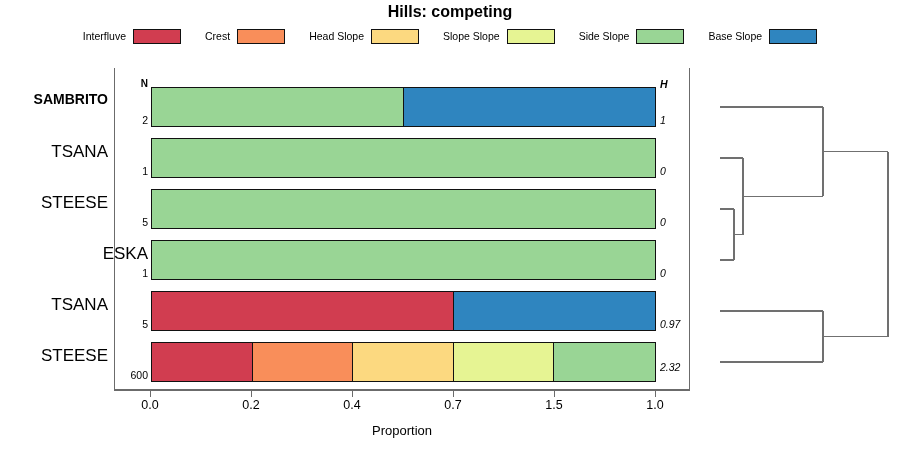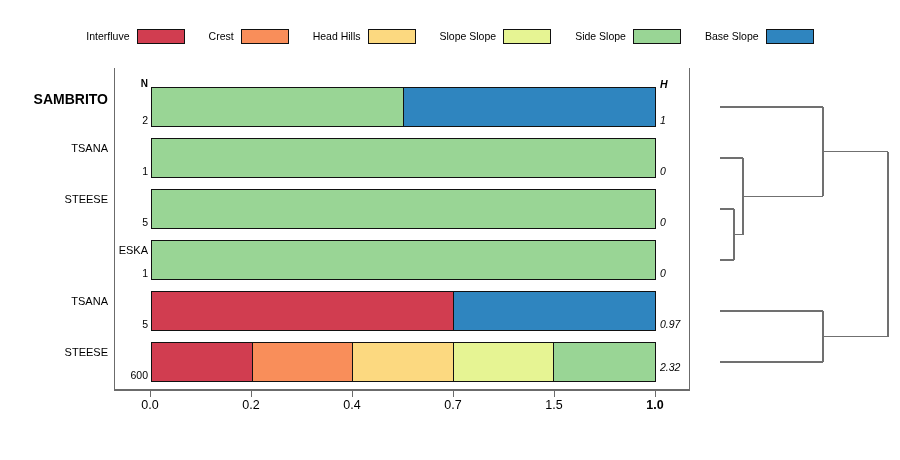--- a/index.html
+++ b/index.html
@@ -60,21 +60,21 @@
     background:#ffffff;
   }
   .seg{height:100%;box-sizing:border-box;border-right:1.6px solid #111111;}
   .seg:last-child{border-right:none;}
 
   
   .taxon{
     position:absolute;
     left:0;width:108px;
     text-align:right;
-    font-size:11px;
+    font-size:17px;
     white-space:nowrap;
   }
   .taxon.bold{font-weight:bold;font-size:14px;}
 
   
   .ncol{
     position:absolute;
     left:118px;width:30px;
     text-align:right;
     font-size:10.5px;
@@ -110,32 +110,33 @@
 
   
   .dendro{position:absolute;left:690px;top:68px;width:210px;height:322px;}
   .dendro svg{display:block;}
 </style>
 </head>
 <body>
 
 <div id="root">
 
+  <div class="title">Hills: competing</div>
 
   <div class="legend" id="legend">
       <div class="legend-item">
         <span class="legend-label">Interfluve</span>
         <span class="legend-swatch" style="background: rgb(209, 61, 80);"></span>
       </div>
       <div class="legend-item">
         <span class="legend-label">Crest</span>
         <span class="legend-swatch" style="background: rgb(249, 142, 90);"></span>
       </div>
       <div class="legend-item">
-        <span class="legend-label">Head Hills</span>
+        <span class="legend-label">Head Slope</span>
         <span class="legend-swatch" style="background: rgb(252, 217, 128);"></span>
       </div>
       <div class="legend-item">
         <span class="legend-label">Slope Slope</span>
         <span class="legend-swatch" style="background: rgb(230, 244, 147);"></span>
       </div>
       <div class="legend-item">
         <span class="legend-label">Side Slope</span>
         <span class="legend-swatch" style="background: rgb(153, 213, 149);"></span>
       </div>
@@ -207,22 +208,23 @@
       <div class="xticklabel" style="left: 150px;">0.0</div>
       <div class="xtick" style="left: 251px;"></div>
       <div class="xticklabel" style="left: 251px;">0.2</div>
       <div class="xtick" style="left: 352px;"></div>
       <div class="xticklabel" style="left: 352px;">0.4</div>
       <div class="xtick" style="left: 453px;"></div>
       <div class="xticklabel" style="left: 453px;">0.7</div>
       <div class="xtick" style="left: 554px;"></div>
       <div class="xticklabel" style="left: 554px;">1.5</div>
       <div class="xtick" style="left: 655px;"></div>
-      <div class="xticklabel" style="left: 655px; font-weight: bold;">1.0</div>
-    </div>
+      <div class="xticklabel" style="left: 655px;">1.0</div>
+    </div>
+  <div class="xlabel">Proportion</div>
 
   <div class="dendro">
     <svg width="210" height="322" viewBox="0 0 210 322">
       <g id="dendro-g" fill="none" stroke="#707070" stroke-width="1.4" shape-rendering="crispEdges">
           <path d="M30 39 L133 39"></path>
           <path d="M30 90 L53 90"></path>
           <path d="M30 141 L44 141"></path>
           <path d="M30 192 L44 192"></path>
           <path d="M30 243 L133 243"></path>
           <path d="M30 294 L133 294"></path>

